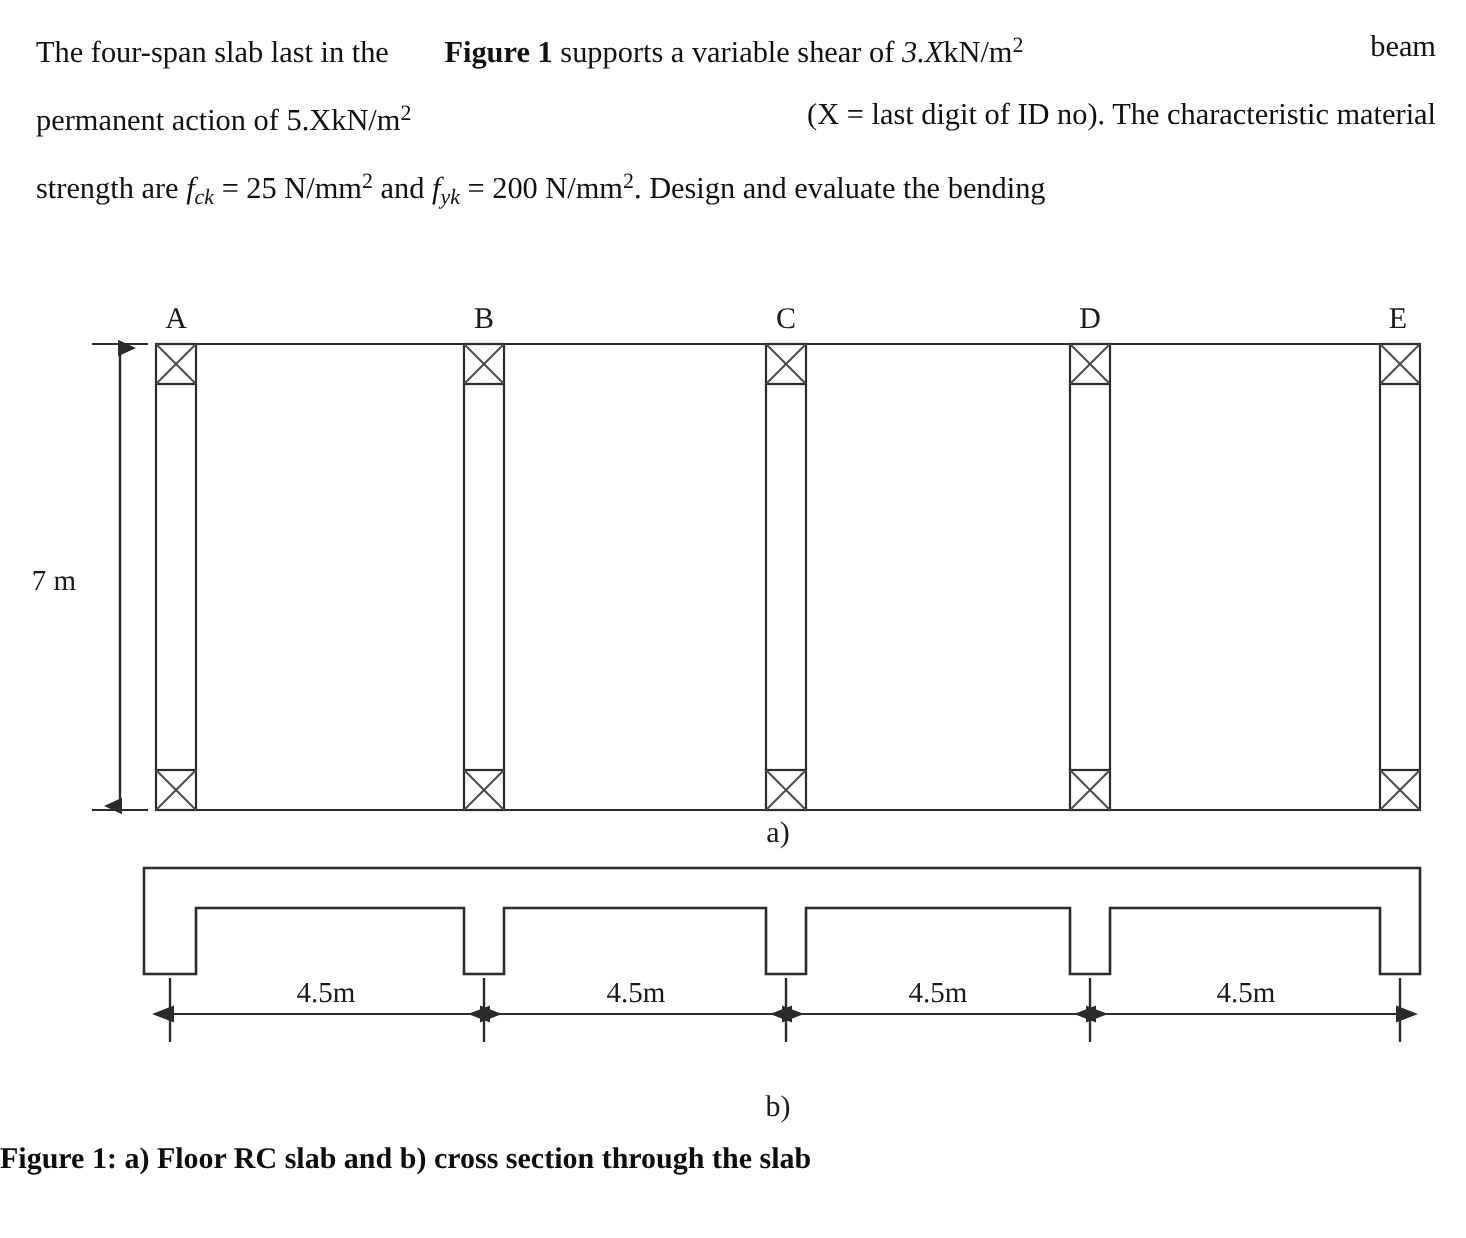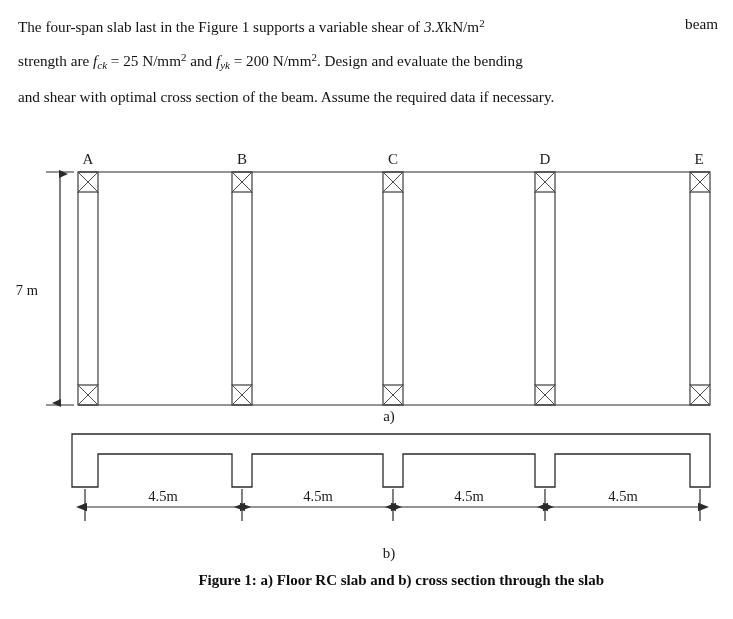--- a/index.html
+++ b/index.html
@@ -33,21 +33,22 @@
   }
   .statement .ln {
     display: block;
     white-space: nowrap;
   }
   .statement .ln.just {
     display: flex;
     justify-content: space-between;
   }
   .bold {
-    font-weight: normal;
+    font-weight: bold;
+    margin-left: 24px;
   }
   .ital {
   }
   .mvar {
     font-style: italic;
     margin-top: 36px;
   }
   .sub {
     font-size: 0.72em;
     vertical-align: -0.28em;
@@ -79,45 +80,48 @@
   }
   text.dimtxt {
     font-size: 14.5px;
   }
   text.partlbl {
     font-size: 15px;
   }
   
   .caption {
     position: absolute;
-    left: 12px;
+    left: 0;
     top: 572px;
     width: 592px;
-    text-align: right;
+    text-align: left;
     font-size: 15px;
     font-weight: bold;
     color: #0d0d0d;
   }
 </style>
 </head>
 <body>
 
 <div class="page">
 
   <div class="statement">
 
     <span class="ln just">
       <span><span>The four-span slab last in the </span><span class="bold">Figure 1</span><span> supports a variable shear of </span><span class="nb"><span class="mvar">3.X</span><span class="ital">kN/m</span><span class="sup">2</span></span></span>
       <span> beam</span>
     </span>
 
+    <span class="ln just">
+      <span><span class="nb"><span>permanent action of 5.X</span><span class="ital">kN/m</span><span class="sup">2</span></span></span>
+      <span> (X = last digit of ID no). The characteristic material</span>
+    </span>
 
     <span class="ln"><span>strength are </span><span class="nb"><span class="mvar">f</span><span class="sub">ck</span><span class="ital"> = 25 N/mm</span><span class="sup">2</span></span><span> and </span><span class="nb"><span class="mvar">f</span><span class="sub">yk</span><span class="ital"> = 200 N/mm</span><span class="sup">2</span></span><span>. Design and evaluate the bending</span></span>
 
-    <span class="ln">and shear with optimal cross section of the beam. Assume the required data if necessary.</span>
   </div>
 
   <div class="figure-wrap">
     <svg class="fig" width="733" height="420" viewBox="0 0 733 420">
 
       <defs>
         <marker id="arrUp" markerWidth="9" markerHeight="9" refX="4.5" refY="8" orient="auto" markerUnits="userSpaceOnUse">
           <path d="M4.5 0 L8.6 9 L0.4 9 Z" fill="#2b2b2b"></path>
         </marker>
         <marker id="arrDown" markerWidth="9" markerHeight="9" refX="4.5" refY="1" orient="auto" markerUnits="userSpaceOnUse">

